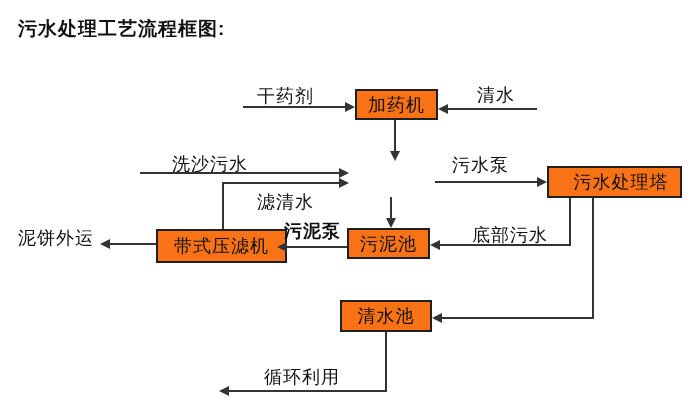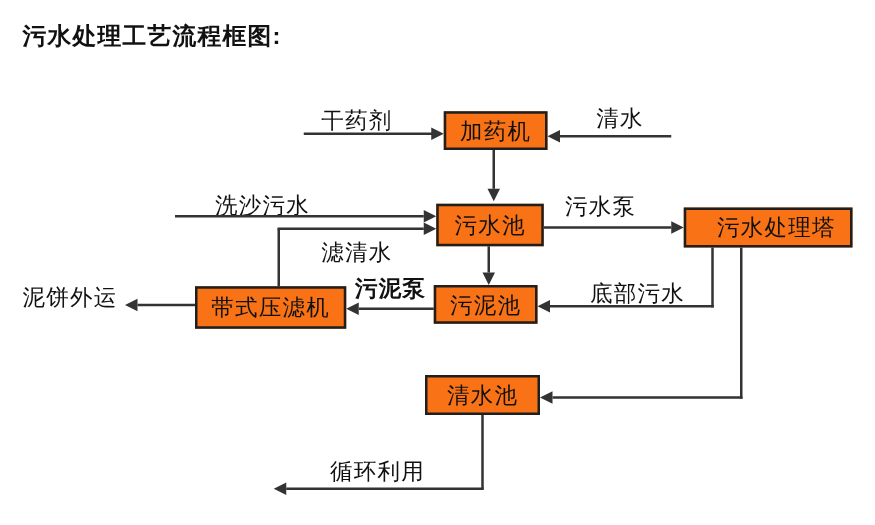--- a/index.html
+++ b/index.html
@@ -44,24 +44,23 @@
   .arr-down{border-left:5px solid transparent;border-right:5px solid transparent;border-top:10px solid var(--lc);}
 </style>
 </head>
 <body>
 
 <div class="canvas">
 
   <div class="title">污水处理工艺流程框图:</div>
 
   <div class="box" style="left:355px;top:89px;width:83px;height:31px;">加药机</div>
-  <div class="box" style="left:349px;top:163px;width:86px;height:34px;">污水池</div>
   <div class="box" style="left:547px;top:166px;width:135px;height:32px;padding-left:13px;">污水处理塔</div>
   <div class="box" style="left:347px;top:228px;width:83px;height:31px;">污泥池</div>
-  <div class="box" style="left:156px;top:229px;width:121px;height:34px;">带式压滤机</div>
+  <div class="box" style="left:156px;top:229px;width:131px;height:34px;">带式压滤机</div>
   <div class="box" style="left:340px;top:300px;width:92px;height:32px;">清水池</div>
 
   <div class="elabel" style="left:257px;top:84px;">干药剂</div>
   <div class="elabel" style="left:477px;top:83px;">清水</div>
   <div class="elabel" style="left:172px;top:152px;">洗沙污水</div>
   <div class="elabel" style="left:452px;top:153px;">污水泵</div>
   <div class="elabel" style="left:257px;top:190px;">滤清水</div>
   <div class="elabel" style="left:472px;top:223px;">底部污水</div>
   <div class="elabel" style="left:284px;top:219px;font-weight:bold;">污泥泵</div>
   <div class="elabel" style="left:18px;top:226px;">泥饼外运</div>

